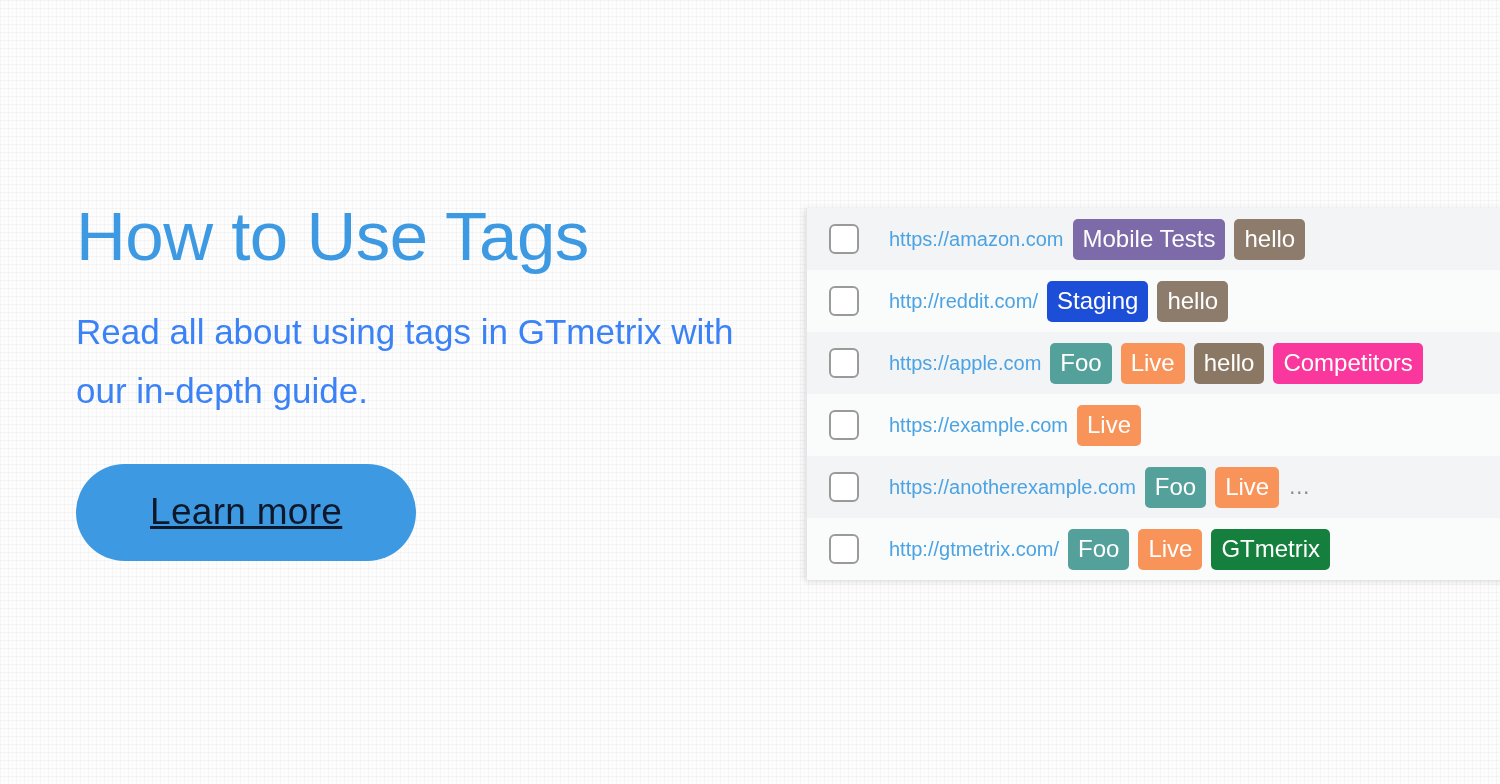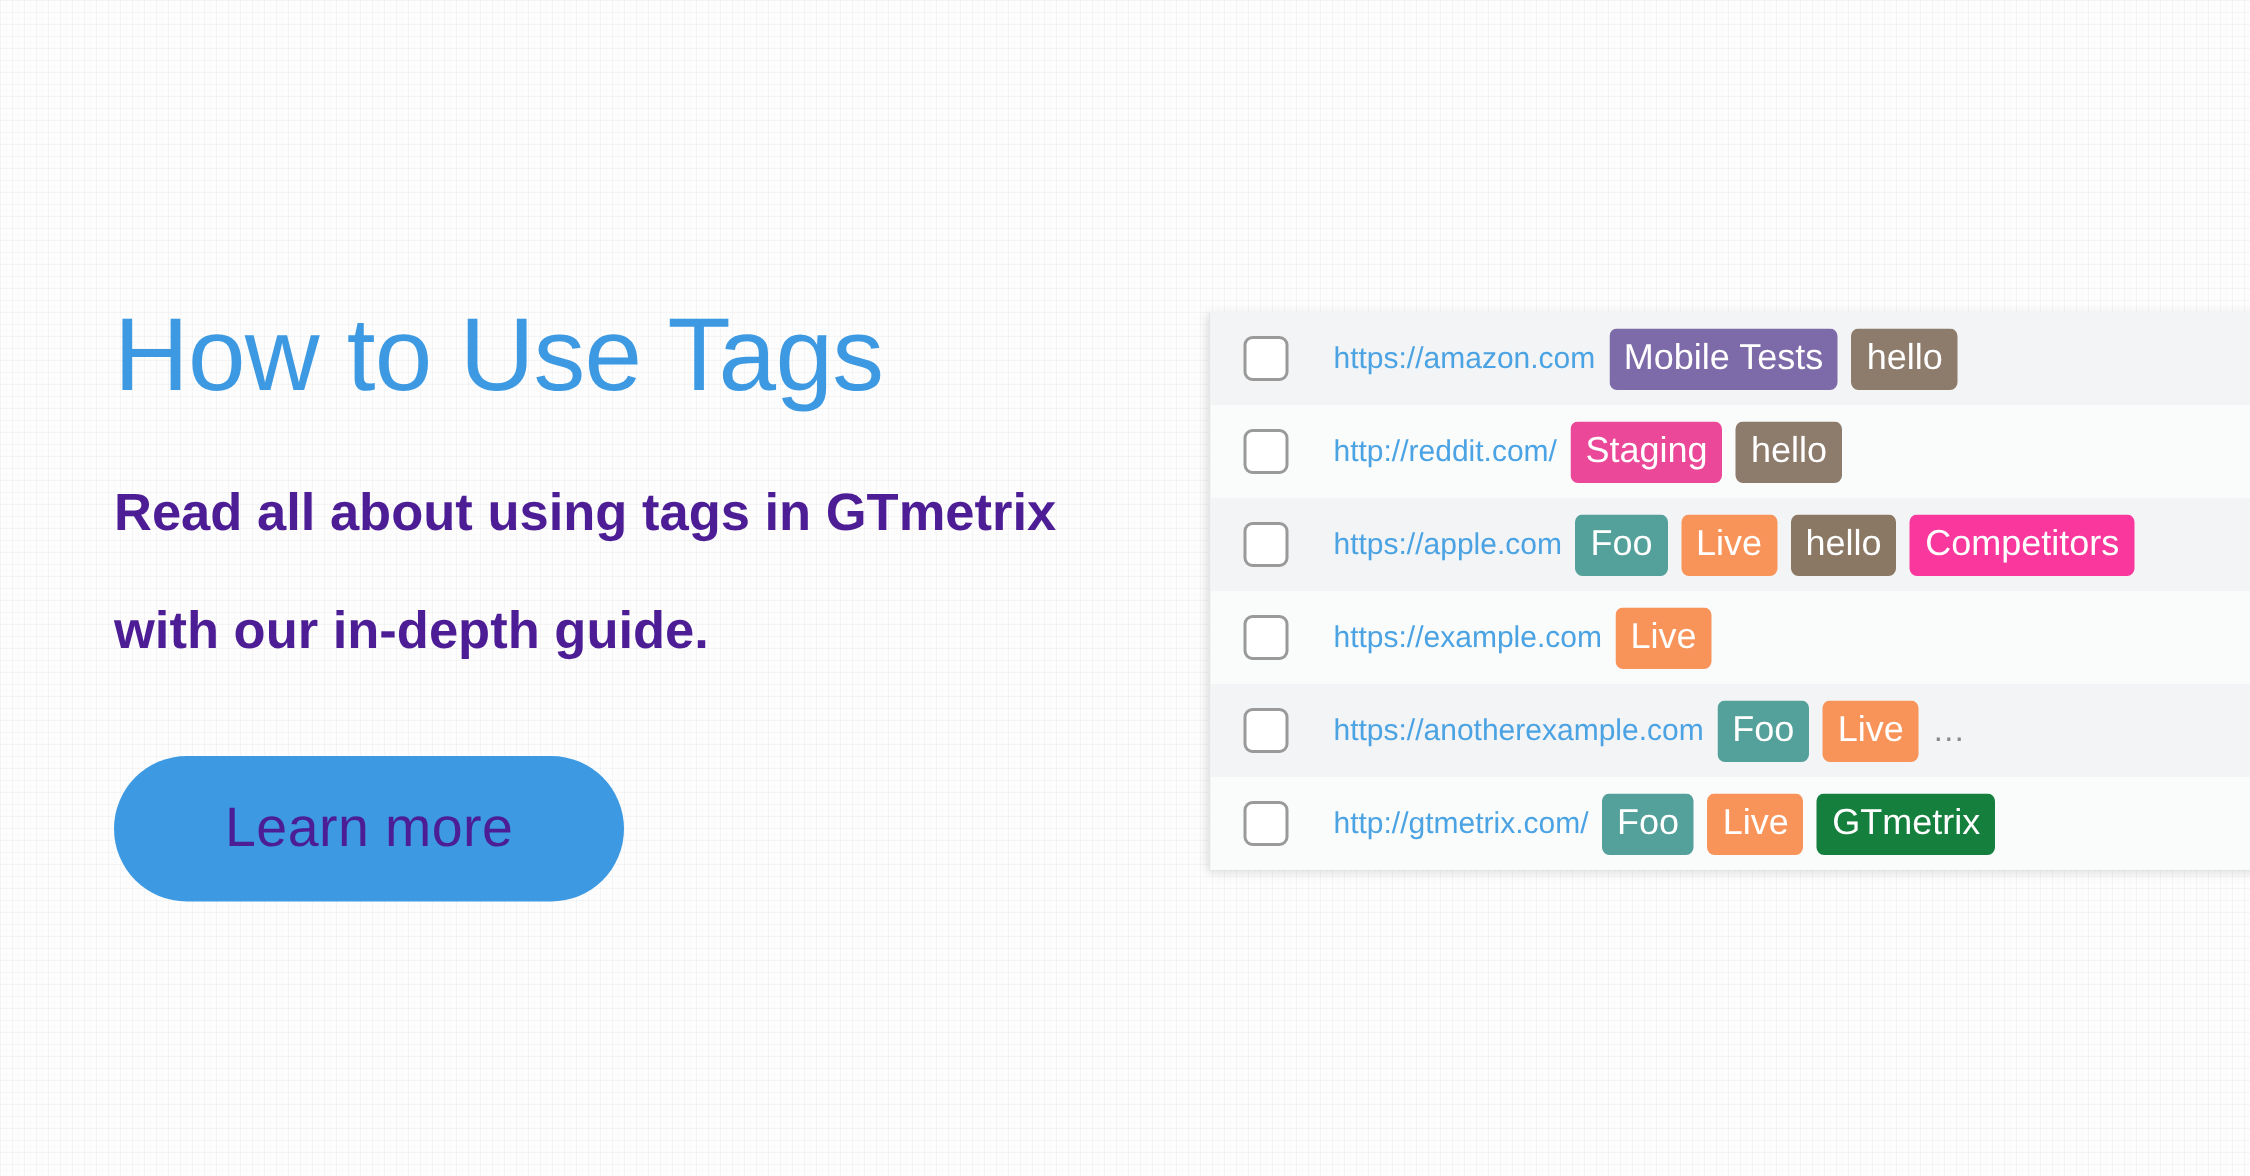--- a/index.html
+++ b/index.html
@@ -38,38 +38,39 @@
     font-size: 69px;
     line-height: 82px;
     color: #3d9ae2;
     font-weight: 400;
     letter-spacing: -0.5px;
     margin: 0 0 24px 0;
     white-space: nowrap;
   }
   .promo-sub {
     font-size: 35px;
-    line-height: 79px;
-    color: #4c1d95;
-    font-weight: 700;
+    line-height: 59px;
+    color: #3b82f6;
+    font-weight: 400;
     margin: 0 0 44px 0;
     max-width: 700px;
   }
   .learn-more-btn {
     display: inline-block;
     background: #3d9ae2;
-    color: #4c1d95;
+    color: #0f172a;
     font-size: 37px;
     line-height: 1;
     padding: 29px 74px 31px 74px;
     border-radius: 50px;
     border: none;
     cursor: pointer;
     font-family: "Liberation Sans", sans-serif;
     letter-spacing: 0.3px;
+    text-decoration: underline;
   }
 
   
   .table-panel {
     position: absolute;
     left: 806px;
     top: 208px;
     width: 760px;
     background: #ffffff;
     box-shadow: -3px 0 6px rgba(0,0,0,0.07), 0 3px 6px rgba(0,0,0,0.07);
@@ -152,21 +153,21 @@
         <a class="url">https://amazon.com</a>
         <div class="tags">
           <span class="tag" style="background: rgb(125, 106, 168);">Mobile Tests</span>
           <span class="tag" style="background: rgb(141, 123, 107);">hello</span>
         </div>
       </div>
       <div class="trow even">
         <div class="chk"></div>
         <a class="url">http://reddit.com/</a>
         <div class="tags">
-          <span class="tag" style="background: #ec4899; text-align: center;">Staging</span>
+          <span class="tag" style="background: #1d4ed8; text-align: center;">Staging</span>
           <span class="tag" style="background: rgb(141, 123, 107);">hello</span>
         </div>
       </div>
       <div class="trow odd">
         <div class="chk"></div>
         <a class="url">https://apple.com</a>
         <div class="tags">
           <span class="tag" style="background: rgb(84, 160, 154);">Foo</span>
           <span class="tag" style="background: rgb(248, 148, 90);">Live</span>
           <span class="tag" style="background: rgb(138, 119, 100);">hello</span>

